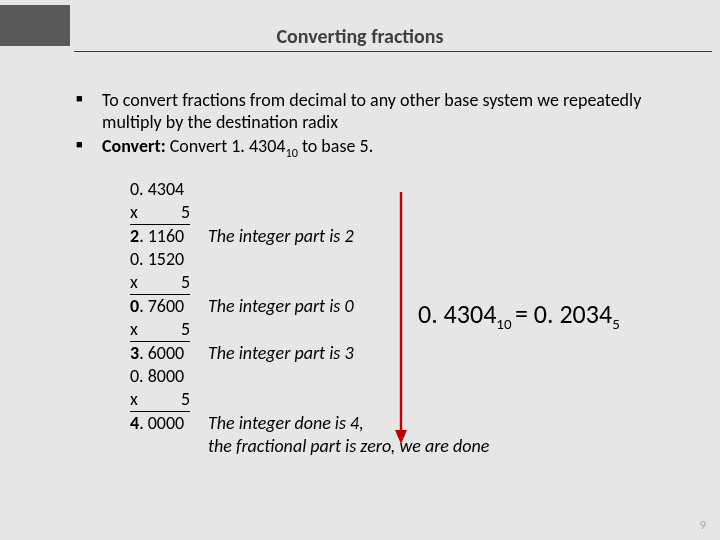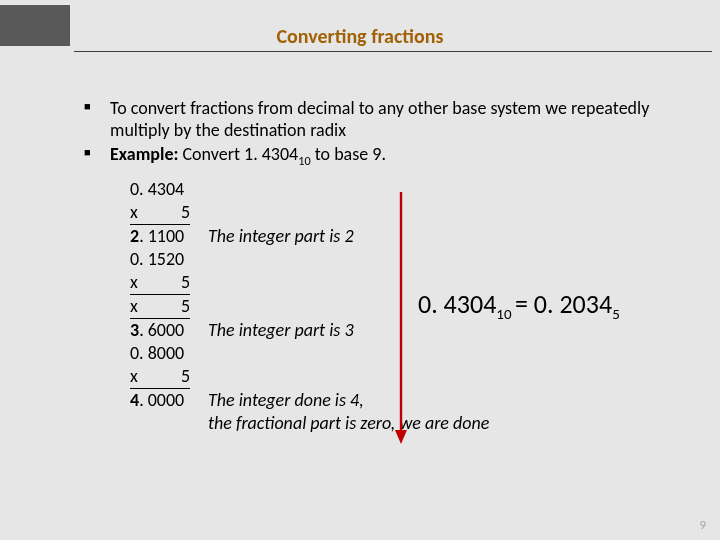--- a/index.html
+++ b/index.html
@@ -26,41 +26,41 @@
     background: #595959;
   }
   .title {
     position: absolute;
     top: 24px;
     left: 0;
     width: 720px;
     text-align: center;
     font-weight: 700;
     font-size: 20px;
-    color: #a16207;
+    color: #404040;
   }
   .rule {
     position: absolute;
     top: 51px;
     left: 74px;
     width: 638px;
     height: 0;
     border-top: 1px solid #3a3a3a;
   }
   .body {
     position: absolute;
     top: 86px;
     left: 70px;
     right: 40px;
     font-size: 18px;
     line-height: 1.22;
   }
   .body ul {
     list-style: none;
-    margin: 12px;
+    margin: 4px;
     padding: 0;
   }
   .body li {
     position: relative;
     padding-left: 28px;
     margin-bottom: 2px;
   }
   .body li::before {
     content: "■";
     position: absolute;
@@ -81,21 +81,21 @@
     vertical-align: top;
     white-space: nowrap;
   }
   .work .col-a { width: 72px; text-align: left; }
   .work .col-b { padding-left: 6px; font-style: italic; }
   .mrow { border-bottom: 1.5px solid #000; display:inline-block; min-width:60px; }
   .mrow .x { display:inline-block; width:12px; }
   .mrow .n { float:right; }
   .result {
     position: absolute;
-    top: 288px;
+    top: 298px;
     left: 418px;
     font-size: 26px;
     font-weight: 400;
     white-space: nowrap;
   }
   .result sub { font-size: 15px; vertical-align: sub; }
   .arrow {
     position: absolute;
     top: 192px;
     left: 394px;
@@ -119,47 +119,51 @@
 <div class="slide">
 
   <div class="title-bar"></div>
   <div class="title">Converting fractions</div>
   <div class="rule"></div>
 
   <div class="body">
     <ul>
       <li>To convert fractions from decimal to any other base system we repeatedly multiply by the destination radix</li>
       <li>
-        <b>Example:</b><span> Convert 1. 4304</span><sub>10</sub><span> to base 9.</span>
+        <b>Convert:</b><span> Convert 1. 4304</span><sub>10</sub><span> to base 5.</span>
       </li>
     </ul>
   </div>
 
   <div class="work">
     <table cellspacing="0" cellpadding="0">
       <tbody>
           <tr>
             <td class="col-a">0. 4304</td>
             <td class="col-b"></td>
           </tr>
       <tr>
             <td class="col-a"><span class="mrow"><span class="x">x</span><span class="n">5</span></span></td>
             <td class="col-b"></td>
           </tr>
       <tr>
-            <td class="col-a"><b>2</b><span>. 1100</span></td>
+            <td class="col-a"><b>2</b><span>. 1160</span></td>
             <td class="col-b">The integer part is 2</td>
           </tr>
       <tr>
             <td class="col-a">0. 1520</td>
             <td class="col-b"></td>
           </tr>
       <tr>
             <td class="col-a"><span class="mrow"><span class="x">x</span><span class="n">5</span></span></td>
             <td class="col-b"></td>
+          </tr>
+      <tr>
+            <td class="col-a"><b>0</b><span>. 7600</span></td>
+            <td class="col-b">The integer part is 0</td>
           </tr>
       <tr>
             <td class="col-a"><span class="mrow"><span class="x">x</span><span class="n">5</span></span></td>
             <td class="col-b"></td>
           </tr>
       <tr>
             <td class="col-a"><b>3</b><span>. 6000</span></td>
             <td class="col-b">The integer part is 3</td>
           </tr>
       <tr>

